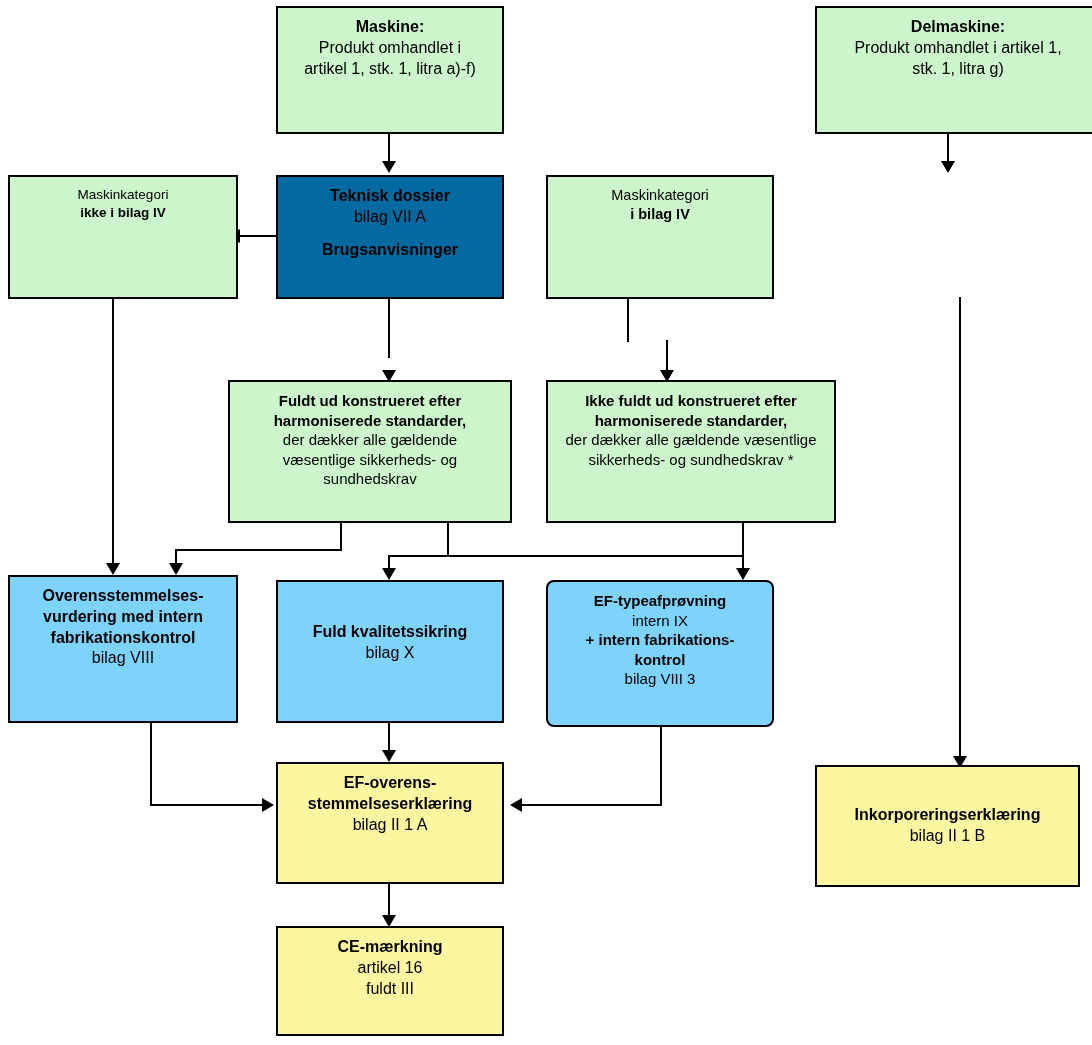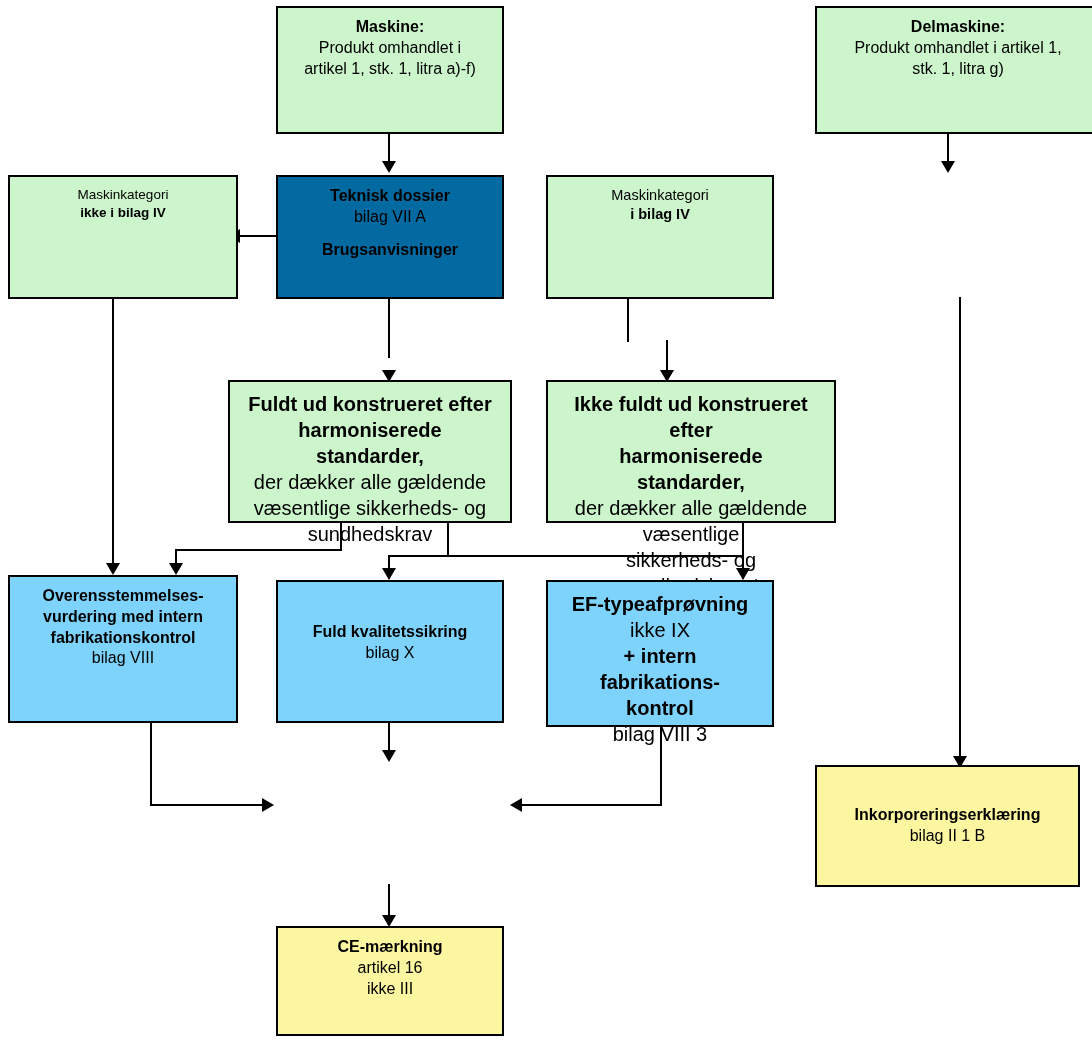--- a/index.html
+++ b/index.html
@@ -32,21 +32,21 @@
   }
   .node .b { font-weight: bold; }
   .node .n { font-weight: normal; }
   .pad-top { padding-top: 9px; }
   .green  { background: #ccf5cc; }
   .orange { background: #0369a1; }
   .blue   { background: #7dd3fc; }
   .yellow { background: #fcf6a0; }
 
   .fs16 { font-size: 16px; }
-  .fs15 { font-size: 20px; }
+  .fs15 { font-size: 15px; }
   .fs14 { font-size: 14.5px; }
   .fs13 { font-size: 13.5px; }
 
   .gap { display:block; height: 12px; }
 
   
   .vline, .hline {
     position: absolute;
     background: #000000;
     z-index: 1;
@@ -182,33 +182,38 @@
     <span class="txt b">vurdering med intern</span>
     <span class="txt b">fabrikationskontrol</span>
     <span class="txt n">bilag VIII</span>
   </div>
 
   <div class="node blue fs16" style="left:276px; top:580px; width:228px; height:143px; padding-top:40px;">
     <span class="txt b">Fuld kvalitetssikring</span>
     <span class="txt n">bilag X</span>
   </div>
 
-  <div class="node blue pad-top fs15" style="left:546px; top:580px; width:228px; height:147px;">
+  <div class="node blue pad-top fs15" style="left:546px; top:580px; width:228px; height:147px;border-radius:8px;">
     <span class="txt b">EF-typeafprøvning</span>
-    <span class="txt n">ikke IX</span>
+    <span class="txt n">intern IX</span>
     <span class="txt b">+ intern fabrikations-</span>
     <span class="txt b">kontrol</span>
     <span class="txt n">bilag VIII 3</span>
   </div>
 
+  <div class="node yellow pad-top fs16" style="left:276px; top:762px; width:228px; height:122px;">
+    <span class="txt b">EF-overens-</span>
+    <span class="txt b">stemmelseserklæring</span>
+    <span class="txt n">bilag II 1 A</span>
+  </div>
 
   <div class="node yellow fs16" style="left:815px; top:765px; width:265px; height:122px; padding-top:38px;">
     <span class="txt b">Inkorporeringserklæring</span>
     <span class="txt n">bilag II 1 B</span>
   </div>
 
   <div class="node yellow pad-top fs16" style="left:276px; top:926px; width:228px; height:110px;">
     <span class="txt b">CE-mærkning</span>
     <span class="txt n">artikel 16</span>
-    <span class="txt n">ikke III</span>
+    <span class="txt n">fuldt III</span>
   </div>
 
 </div>
 
 </body></html>

